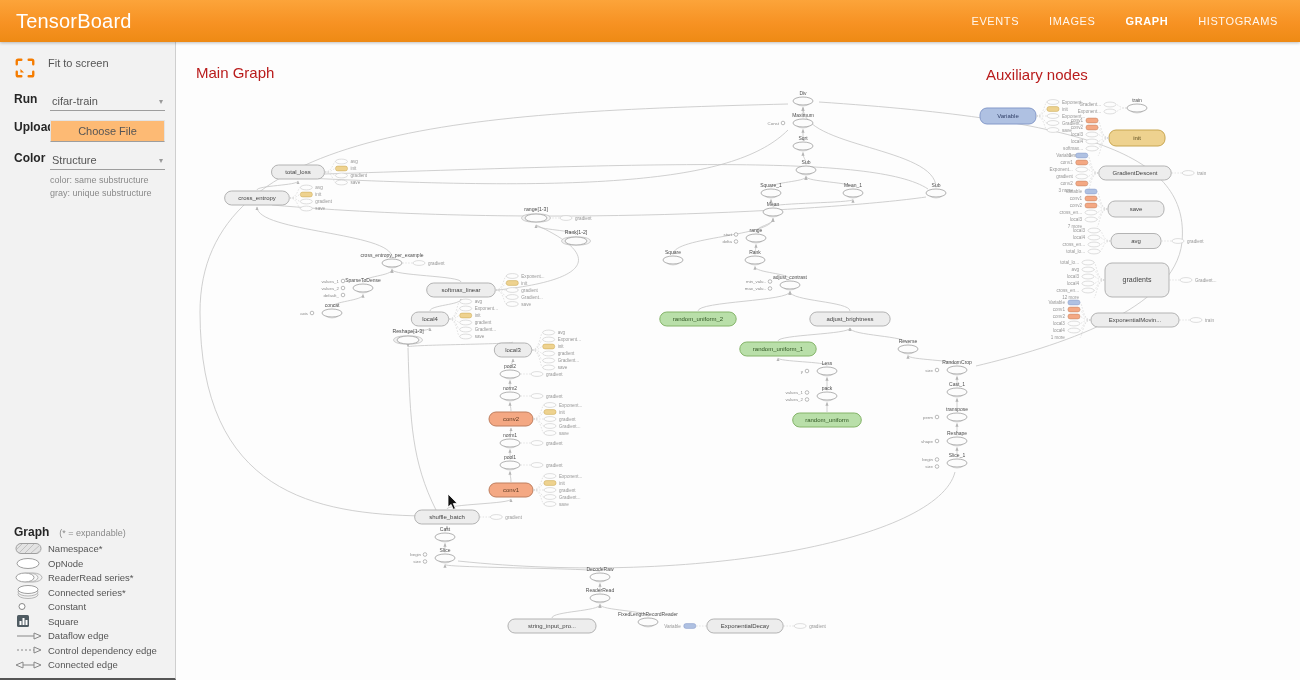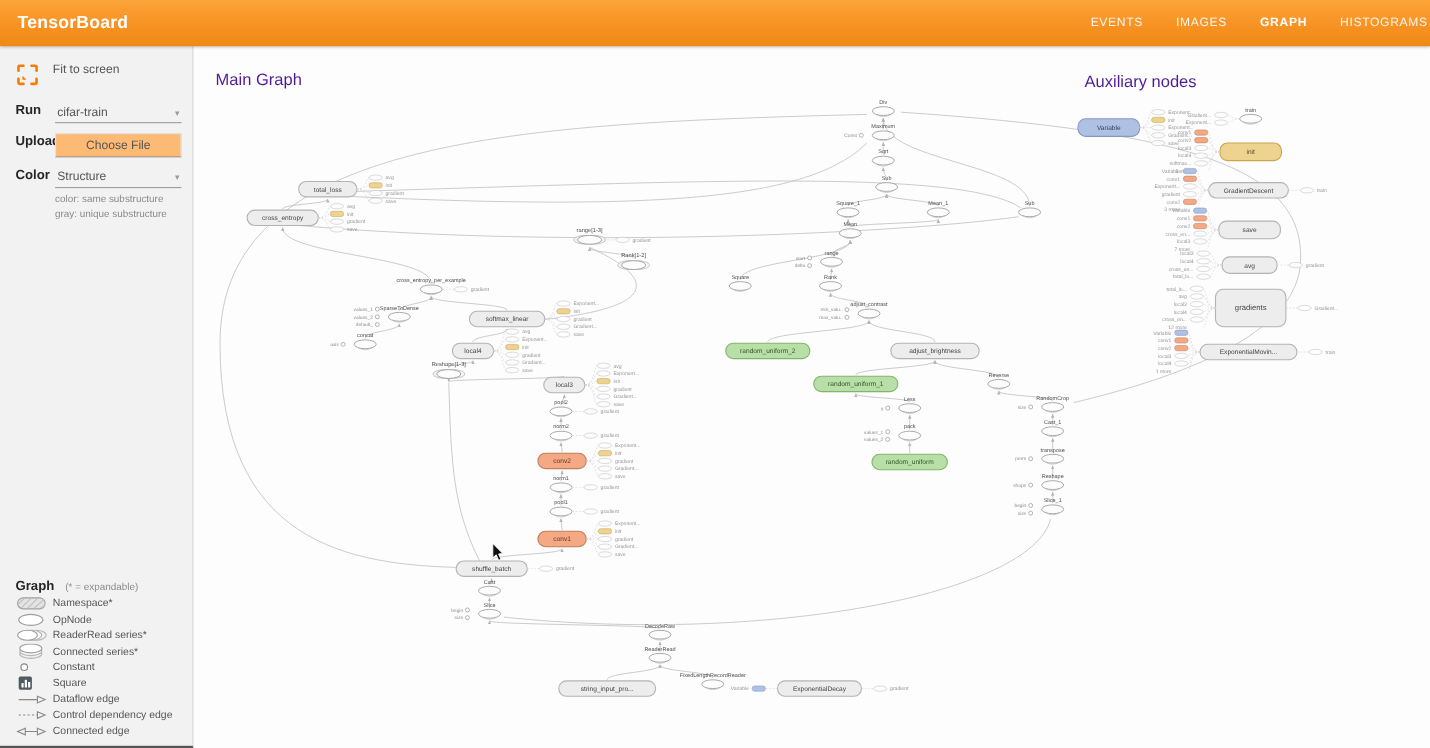--- a/index.html
+++ b/index.html
@@ -2,22 +2,22 @@
 <html><head>
 <meta charset="utf-8">
 <style>
   html,body{margin:0;padding:0;width:1300px;height:680px;overflow:hidden;
     font-family:"Liberation Sans",sans-serif;background:#fff;}
   .app{width:1300px;height:680px;display:flex;flex-direction:column;}
   
   header{height:42px;flex:0 0 42px;display:flex;align-items:center;
     background:linear-gradient(180deg,#fca43a 0%,#f79223 55%,#ee8a14 100%);
     box-shadow:0 1px 3px rgba(0,0,0,.25);position:relative;z-index:5;}
-  .logo{color:#fff;font-size:16px;font-weight:700;margin-left:16px;letter-spacing:.2px;}
-  nav{margin-left:auto;margin-right:2px;display:flex;align-items:center;}
+  .logo{color:#fff;font-size:20px;font-weight:400;margin-left:16px;letter-spacing:.2px;}
+  nav{margin-left:auto;margin-right:22px;display:flex;align-items:center;}
   nav .nav-item{color:rgba(255,255,255,.92);font-size:11px;font-weight:400;
     letter-spacing:.6px;margin-left:30px;cursor:pointer;}
   nav .nav-item.active{font-weight:700;color:#fff;}
   
   .body-row{flex:1;display:flex;min-height:0;}
   aside{width:176px;flex:0 0 176px;background:#f2f2f2;border-right:1px solid #cfcfcf;
     position:relative;color:#444;border-bottom:2px solid #555;box-sizing:border-box;}
   .ctl{padding-top:6px;}
   .row{display:flex;align-items:flex-start;margin:9px 10px 0 14px;}
   .row .lab{font-size:12px;font-weight:700;color:#262626;width:36px;flex:0 0 36px;}
@@ -30,21 +30,21 @@
   .note{margin:4px 10px 0 50px;font-size:9px;color:#8a8a8a;line-height:1.4;}
   .legend{position:absolute;left:14px;right:4px;bottom:6px;}
   .leg-title{display:flex;align-items:baseline;margin-bottom:3px;}
   .leg-title .t{font-size:12px;font-weight:700;color:#262626;}
   .leg-title .h{font-size:9px;color:#8a8a8a;margin-left:10px;}
   .leg-row{display:flex;align-items:center;height:14.5px;}
   .leg-ico{width:34px;flex:0 0 34px;display:flex;align-items:center;}
   .leg-lab{font-size:9.5px;color:#555;}
   
   main{flex:1;position:relative;background:#fdfdfd;min-width:0;}
-  .gtitle{position:absolute;font-size:15px;font-weight:500;color:#4c1d95;z-index:2;}
+  .gtitle{position:absolute;font-size:15px;font-weight:500;color:#b91c1c;z-index:2;}
   #main-title{left:20px;top:22px;}
   #aux-title{left:810px;top:24px;}
   #graph-svg{position:absolute;left:0;top:0;}
 </style>
 </head>
 <body>
 
 <div class="app">
   <header>
     <div class="logo">TensorBoard</div>

